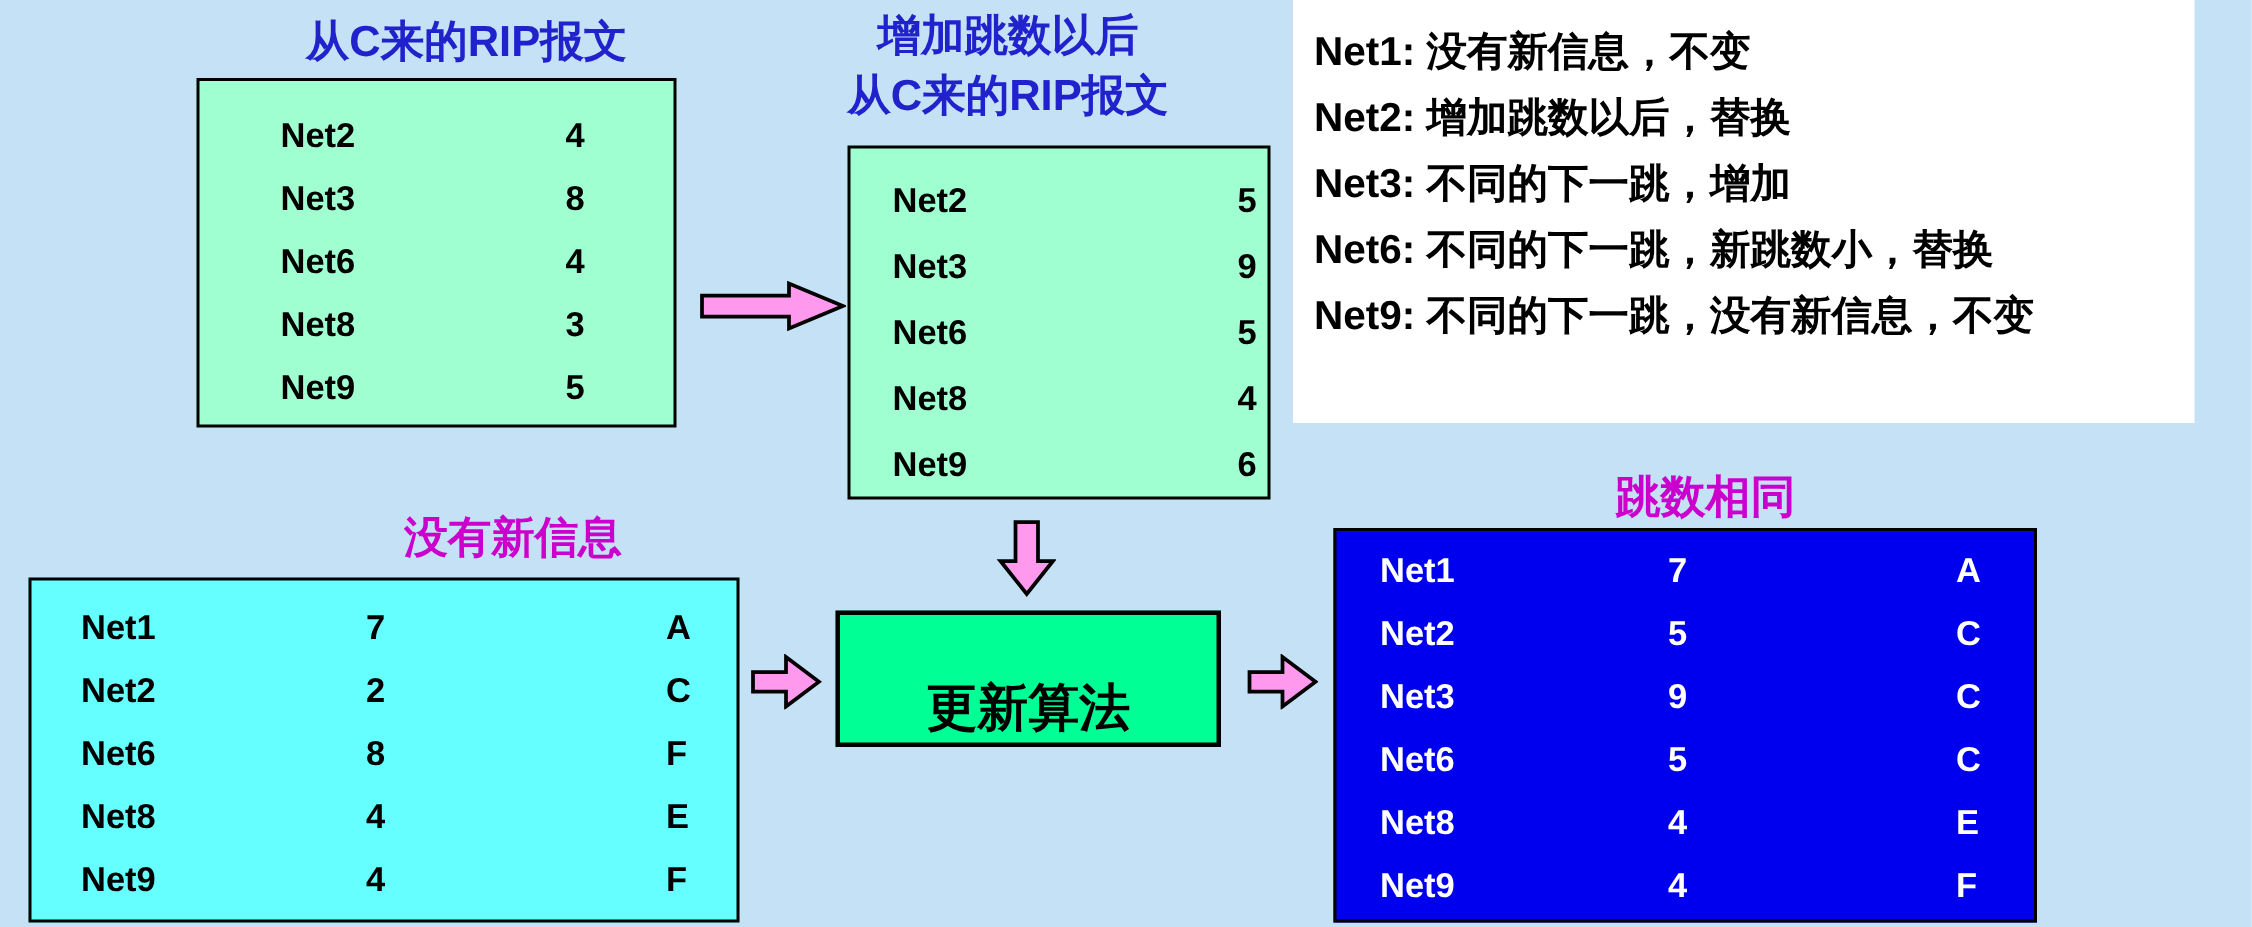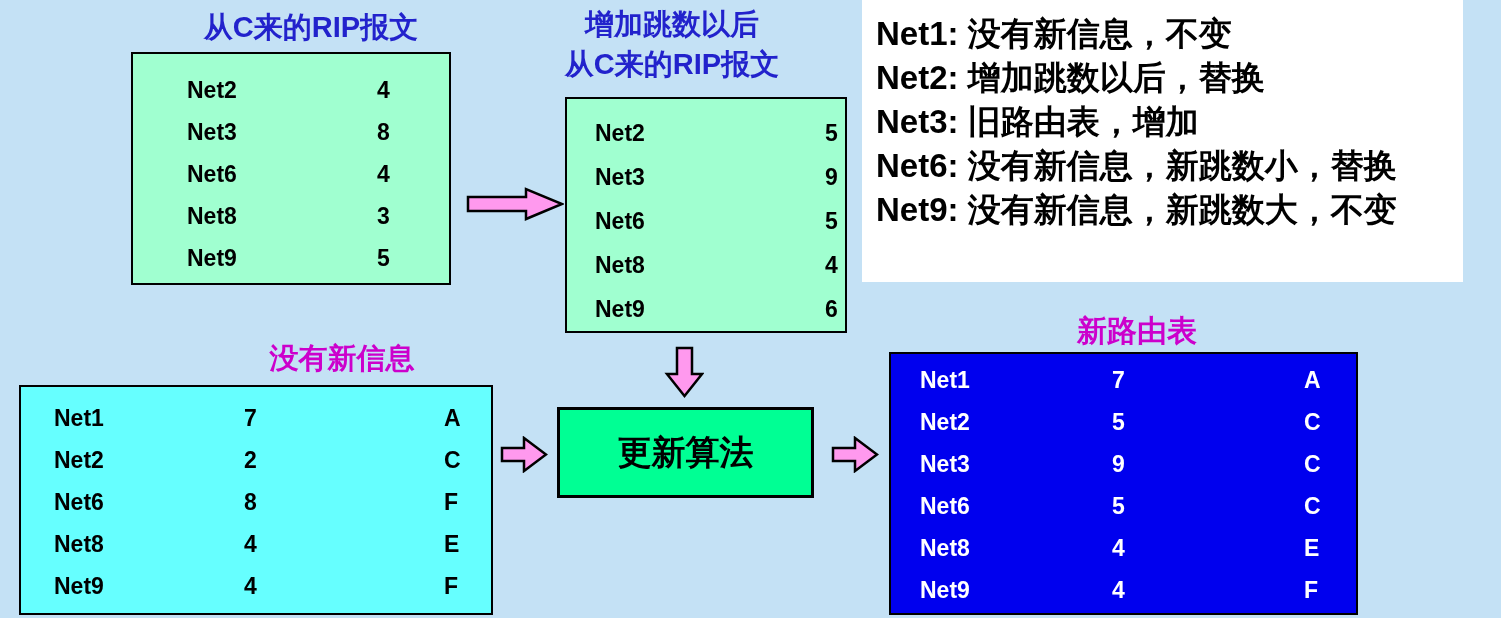--- a/index.html
+++ b/index.html
@@ -27,25 +27,25 @@
   .old-t{padding:10px 0 0 33px;}
   .old-t .c-name{width:190px;}
   .old-t .c-val{width:200px;}
   .new-t{padding:5px 0 0 29px;}
   .new-t .c-name{width:192px;}
   .new-t .c-val{width:192px;}
   .notes{
     position:absolute;left:862px;top:0;width:601px;height:282px;
     background:#FFFFFF;padding:12px 0 0 14px;box-sizing:border-box;
   }
-  .note-line{font-size:33px;line-height:44px;white-space:nowrap;}
+  .note-line{font-size:27px;line-height:44px;white-space:nowrap;}
   .update-box{
     position:absolute;left:557px;top:407px;width:257px;height:91px;
     background:var(--update-box-fill,#00FF94);border:3px solid #000;box-sizing:border-box;
-    display:flex;align-items:center;justify-content:center;font-size:34px;
+    display:flex;align-items:flex-end;justify-content:center;font-size:34px;
   }
   
   .pos-title1{left:151px;top:8px;width:320px;}
   .pos-box1{left:131px;top:52px;width:320px;height:233px;}
   .pos-arrow1{left:466px;top:187px;}
   .pos-title2{left:512px;top:4px;width:320px;line-height:40px;}
   .pos-box2{left:565px;top:97px;width:282px;height:236px;}
   .pos-downarrow{left:664px;top:346px;}
   .pos-oldtitle{left:252px;top:339px;width:180px;}
   .pos-oldbox{left:19px;top:385px;width:474px;height:230px;}
@@ -115,23 +115,23 @@
       </div>
     <div class="trow">
         <span class="c-name">Net9</span>
         <span class="c-val">6</span>
       </div>
   </div>
 
   <div class="notes">
     <div class="note-line">Net1: 没有新信息，不变</div>
     <div class="note-line">Net2: 增加跳数以后，替换</div>
-    <div class="note-line">Net3: 旧路由表，增加</div>
-    <div class="note-line">Net6: 没有新信息，新跳数小，替换</div>
-    <div class="note-line">Net9: 没有新信息，新跳数大，不变</div>
+    <div class="note-line">Net3: 不同的下一跳，增加</div>
+    <div class="note-line">Net6: 不同的下一跳，新跳数小，替换</div>
+    <div class="note-line">Net9: 不同的下一跳，没有新信息，不变</div>
   </div>
 
   <div class="abs pos-downarrow">
     <svg width="40" height="53" viewBox="0 0 40 53">
       <path d="M13 2 H28 V28 H38 L20.5 50 L3 28 H13 Z" style="fill:var(--arrow-fill,#FF99EE)" stroke="#000" stroke-width="2.5"></path>
     </svg>
   </div>
 
   <div class="abs title title-magenta pos-oldtitle">没有新信息</div>
 
@@ -172,21 +172,21 @@
   <div class="update-box">
     <span>更新算法</span>
   </div>
 
   <div class="abs pos-arrowR">
     <svg width="48" height="37" viewBox="0 0 48 37">
       <path d="M2 12 H24 V2 L46 18.5 L24 35 V25 H2 Z" style="fill:var(--arrow-fill,#FF99EE)" stroke="#000" stroke-width="2.5"></path>
     </svg>
   </div>
 
-  <div class="abs title title-magenta pos-newtitle">新路由表</div>
+  <div class="abs title title-magenta pos-newtitle">跳数相同</div>
 
   <div class="box box-blue new-t pos-newbox">
     <div class="trow">
         <span class="c-name">Net1</span>
         <span class="c-val">7</span>
         <span class="c-hop">A</span>
       </div>
     <div class="trow">
         <span class="c-name">Net2</span>
         <span class="c-val">5</span>

